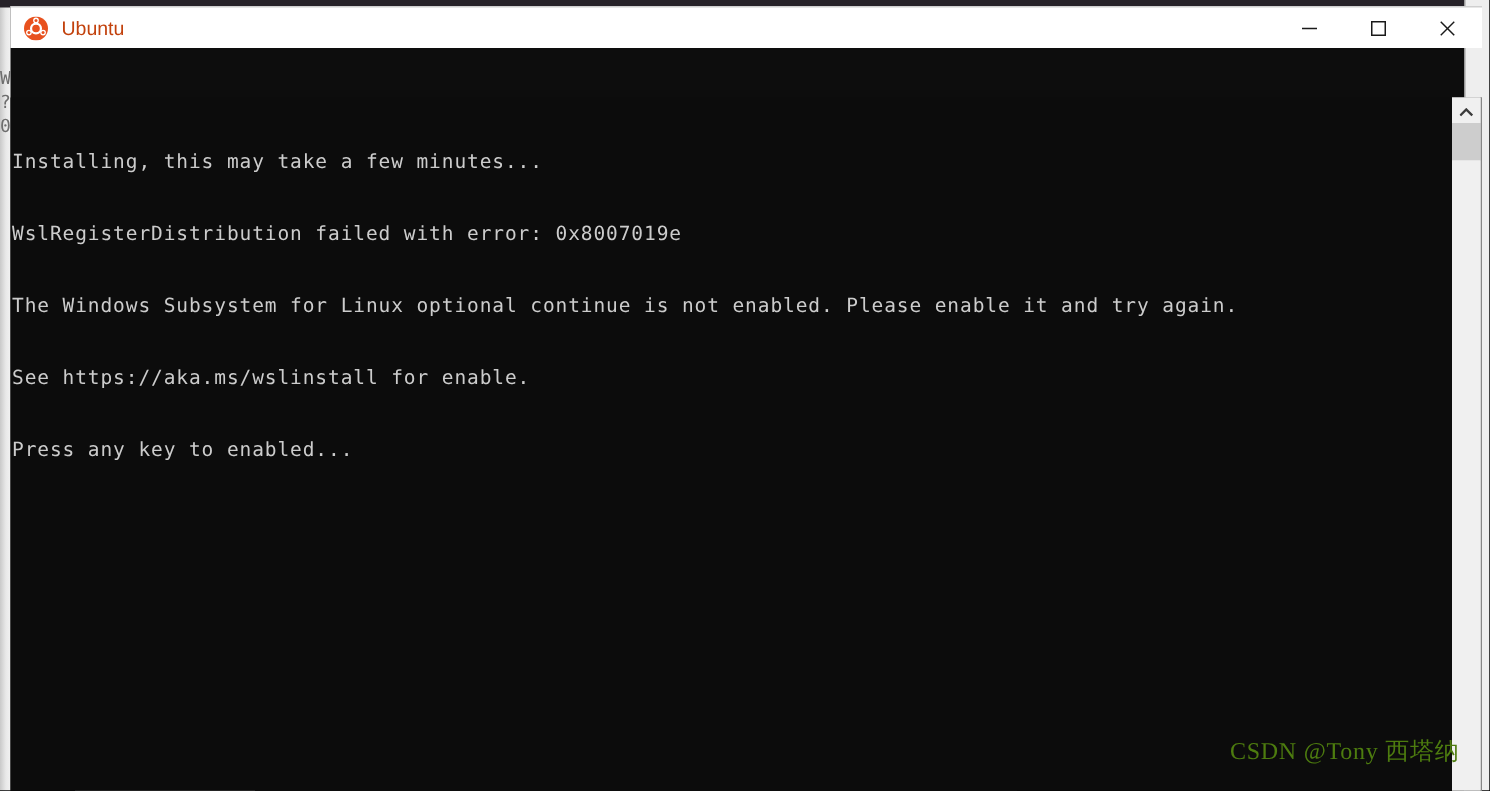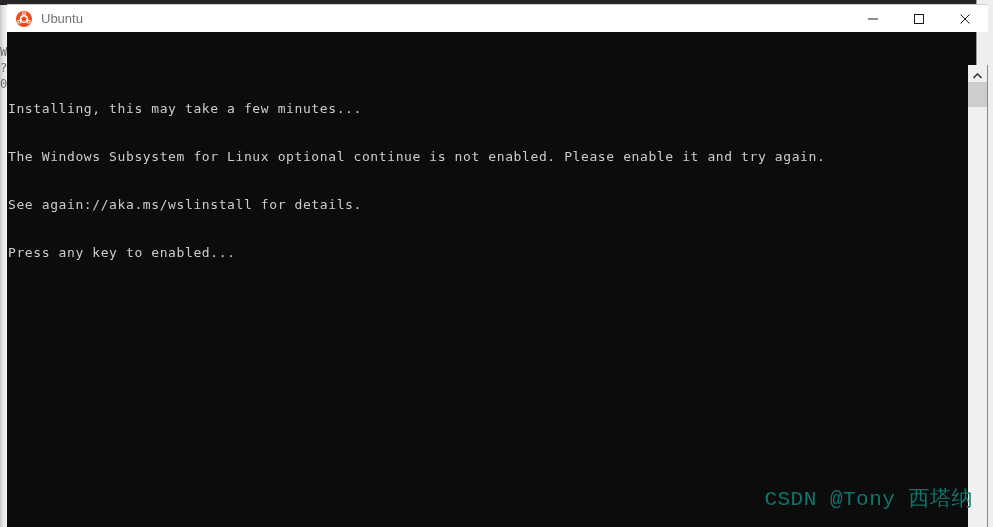--- a/index.html
+++ b/index.html
@@ -101,21 +101,21 @@
   }
   #app-icon {
     width: 16px; height: 16px;
     flex: 0 0 auto;
     margin-right: 9px;
     position: relative;
   }
   #window-title {
     font-family: "Liberation Sans", sans-serif;
     font-size: 13px;
-    color: #737373;
+    color: #c2410c;
     line-height: 1;
     white-space: nowrap;
   }
   .winbtn {
     width: 46px; height: 27px;
     flex: 0 0 auto;
     display: flex;
     align-items: center;
     justify-content: center;
     background: transparent;
@@ -174,23 +174,23 @@
   #scroll-track {
     flex: 1 1 auto;
     background: #f0f0f0;
   }
 
   
   #watermark {
     position: absolute;
     right: 20px;
     bottom: 15px;
-    font-family: Liberation Mono, monospace;
-    font-size: 21px;
-    color: #0f766e;
+    font-family: Liberation Serif, serif;
+    font-size: 16px;
+    color: #4d7c0f;
     white-space: nowrap;
     user-select: none;
     letter-spacing: 0.5px;
   }
 </style>
 </head>
 <body>
 
 <div id="desktop">
 
@@ -246,22 +246,23 @@
             <line x1="10.5" y1="1.5" x2="1.5" y2="10.5" stroke="#1a1a1a" stroke-width="1"></line>
           </svg>
         </span>
       </button>
     </div>
 
     <div id="console-body">
 
       <div id="console-text">
         <span class="console-line">Installing, this may take a few minutes...</span>
+        <span class="console-line">WslRegisterDistribution failed with error: 0x8007019e</span>
         <span class="console-line">The Windows Subsystem for Linux optional continue is not enabled. Please enable it and try again.</span>
-        <span class="console-line">See again://aka.ms/wslinstall for details.</span>
+        <span class="console-line">See https://aka.ms/wslinstall for enable.</span>
         <span class="console-line">Press any key to enabled...</span>
       </div>
 
       <div id="console-scrollbar">
         <div id="scroll-up-arrow">
           <span>
             <svg width="9" height="6" viewBox="0 0 9 6">
               <path d="M0.5 5 L4.5 1 L8.5 5" fill="none" stroke="#3c3c3c" stroke-width="1.6"></path>
             </svg>
           </span>

